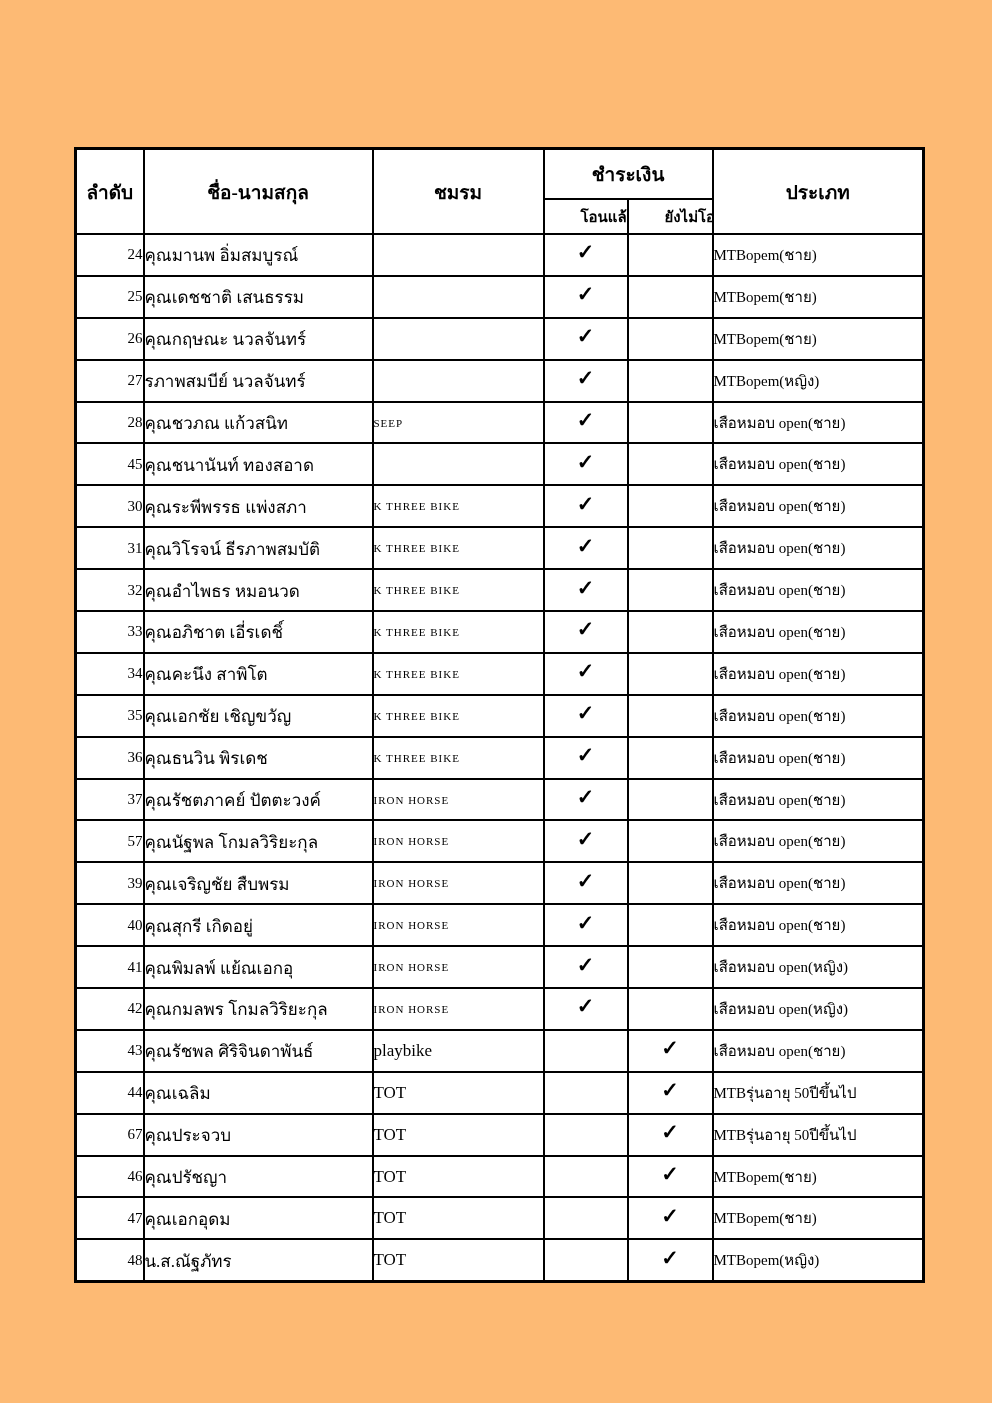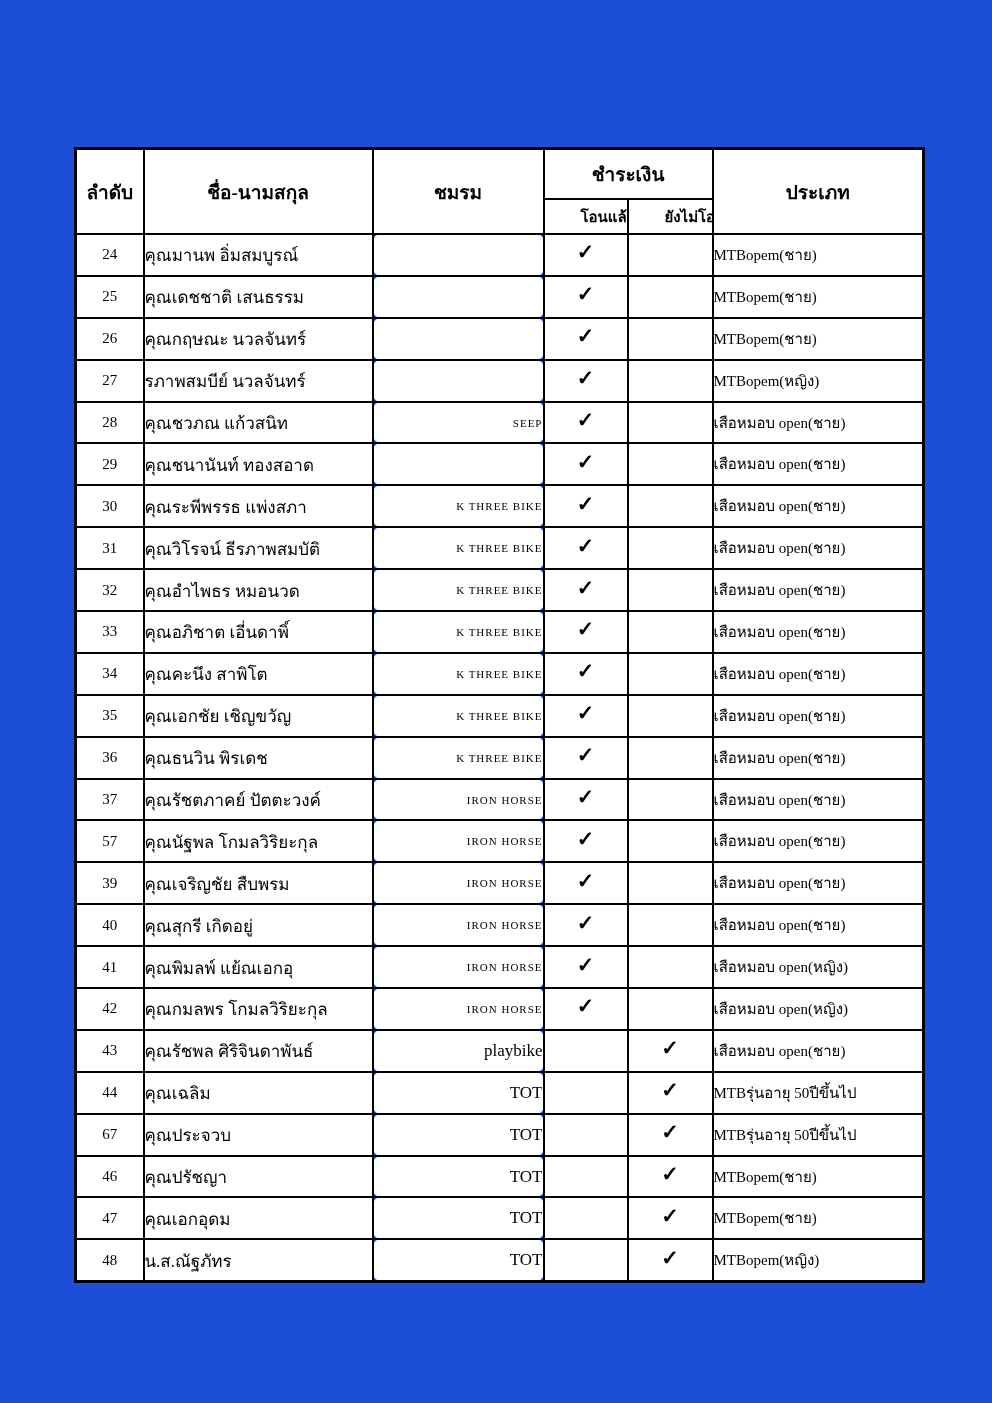--- a/index.html
+++ b/index.html
@@ -4,21 +4,21 @@
 <style>
   html, body {
     margin: 0;
     padding: 0;
     background: #888;
   }
   .page {
     position: relative;
     width: 992px;
     height: 1403px;
-    background: #1d4ed8;
+    background: #fdba74;
     margin: 0 auto;
     overflow: hidden;
     font-family: "Liberation Serif", "DejaVu Serif", serif;
     color: #000000;
   }
   table.roster {
     position: absolute;
     left: 74px;
     top: 147px;
     width: 848px;
@@ -46,36 +46,35 @@
     font-size: 15px;
     font-weight: bold;
     text-align: center;
     vertical-align: middle;
     padding-left: 36px;
   }
   tbody tr {
     height: 41.9px;
   }
   td.td-no {
-    text-align: center;
+    text-align: right;
     vertical-align: middle;
     font-size: 15px;
   }
   td.td-name {
     text-align: left;
     vertical-align: middle;
     font-size: 17px;
     padding-left: 9px;
   }
   td.td-club {
-    text-align: right;
+    text-align: left;
     vertical-align: middle;
     font-size: 17px;
     padding-left: 10px;
-    border-radius: 8px;
   }
   td.td-club.club-small {
     font-size: 11px;
     letter-spacing: 1px;
   }
   td.td-check {
     text-align: center;
     vertical-align: middle;
   }
   td.td-category {
@@ -153,21 +152,21 @@
         </tr>
         <tr>
           <td class="td-no">28</td>
           <td class="td-name">คุณชวภณ แก้วสนิท</td>
           <td class="td-club club-small">SEEP</td>
           <td class="td-check"><span class="check">✓</span></td>
           <td class="td-check"></td>
           <td class="td-category">เสือหมอบ open(ชาย)</td>
         </tr>
         <tr>
-          <td class="td-no">29</td>
+          <td class="td-no">45</td>
           <td class="td-name">คุณชนานันท์ ทองสอาด</td>
           <td class="td-club"></td>
           <td class="td-check"><span class="check">✓</span></td>
           <td class="td-check"></td>
           <td class="td-category">เสือหมอบ open(ชาย)</td>
         </tr>
         <tr>
           <td class="td-no">30</td>
           <td class="td-name">คุณระพีพรรธ แพ่งสภา</td>
           <td class="td-club club-small">K THREE BIKE</td>
@@ -186,21 +185,21 @@
         <tr>
           <td class="td-no">32</td>
           <td class="td-name">คุณอำไพธร หมอนวด</td>
           <td class="td-club club-small">K THREE BIKE</td>
           <td class="td-check"><span class="check">✓</span></td>
           <td class="td-check"></td>
           <td class="td-category">เสือหมอบ open(ชาย)</td>
         </tr>
         <tr>
           <td class="td-no">33</td>
-          <td class="td-name">คุณอภิชาต เอี่นดาพิ์</td>
+          <td class="td-name">คุณอภิชาต เอี่รเดชิ์</td>
           <td class="td-club club-small">K THREE BIKE</td>
           <td class="td-check"><span class="check">✓</span></td>
           <td class="td-check"></td>
           <td class="td-category">เสือหมอบ open(ชาย)</td>
         </tr>
         <tr>
           <td class="td-no">34</td>
           <td class="td-name">คุณคะนึง สาพิโต</td>
           <td class="td-club club-small">K THREE BIKE</td>
           <td class="td-check"><span class="check">✓</span></td>

